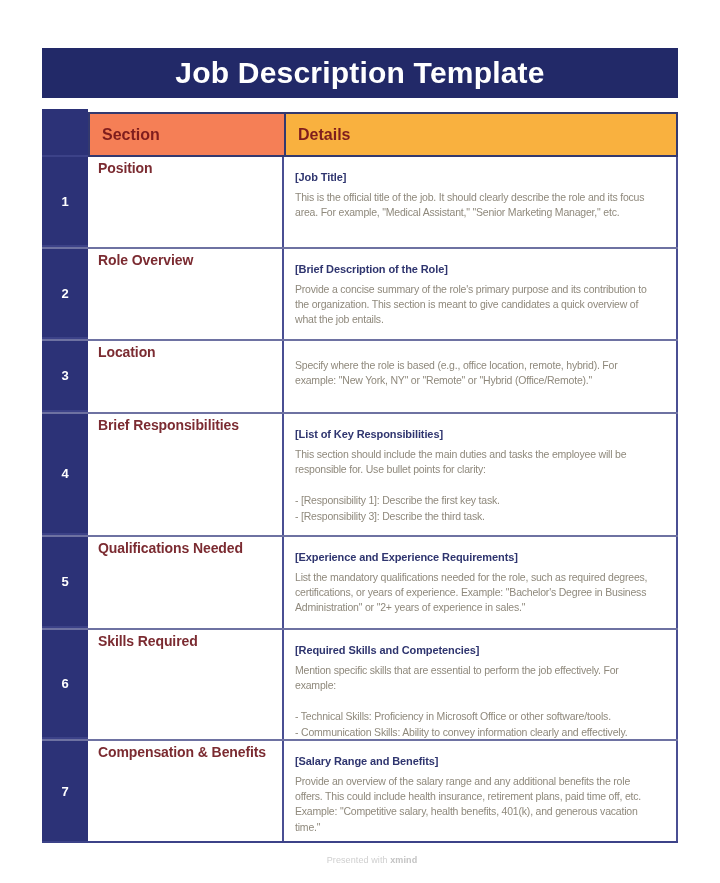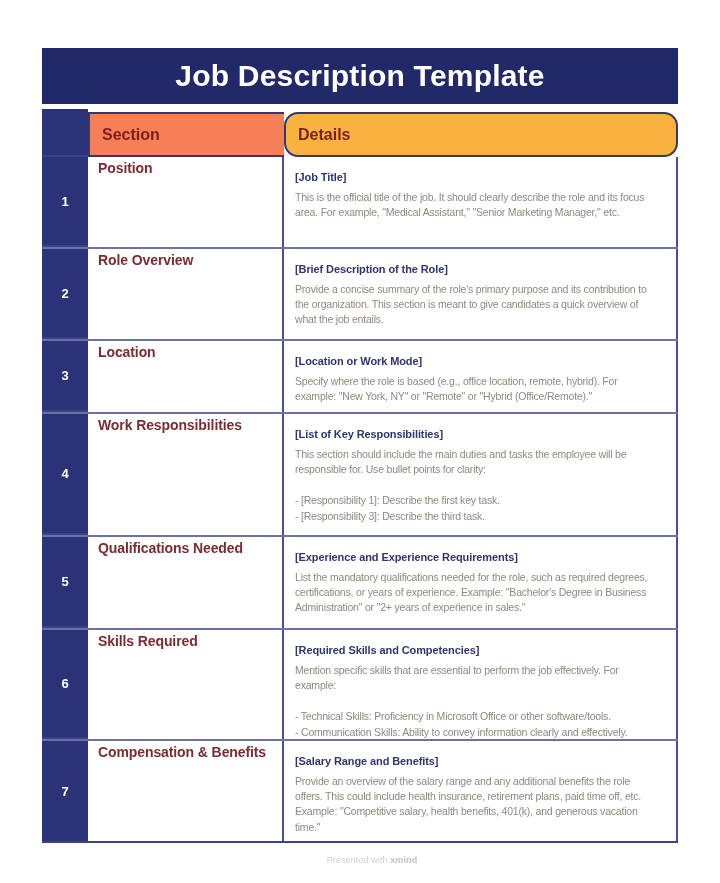--- a/index.html
+++ b/index.html
@@ -7,21 +7,21 @@
   body {
     width: 720px; height: 883px;
     font-family: "Liberation Sans", "DejaVu Sans", sans-serif;
     position: relative;
     overflow: hidden;
   }
   .page { position: relative; width: 720px; height: 883px; background: #ffffff; }
 
   
   .title-band {
-    position: absolute; left: 42px; top: 48px; width: 636px; height: 56px;
+    position: absolute; left: 42px; top: 48px; width: 636px; height: 50px;
     background: #222968;
     display: flex; align-items: center; justify-content: center;
   }
   .title-band h1 {
     color: #ffffff; font-size: 30px; font-weight: bold; letter-spacing: 0.2px;
   }
 
   
   .table {
     position: absolute; left: 42px; top: 109px; width: 636px;
@@ -42,21 +42,21 @@
   
   .header-row { height: 48px; }
   .hdr-cell {
     margin-top: 3px;
     display: flex; align-items: center;
     padding-left: 12px;
     font-weight: bold; font-size: 16px; color: #7f1d1d;
     border: 2px solid #33396f;
   }
   .section-hdr { width: 196px; flex: 0 0 196px; background: #f57f56; border-right: none; }
-  .details-hdr { flex: 1; background: #f9b13f; border-radius: 14px; }
+  .details-hdr { flex: 1; background: #f9b13f; }
 
   
   .body-row { background: #ffffff; border-bottom: 2px solid #6e72a2; }
   .body-row:last-of-type { border-bottom: 2px solid #3c4288; }
   .section-cell {
     width: 196px; flex: 0 0 196px;
     padding: 3px 8px 0 10px;
     border-right: 2px solid #4a4f93;
     color: #7b2b31; font-weight: bold; font-size: 14px; letter-spacing: -0.1px;
   }
@@ -118,31 +118,30 @@
             <p>Provide a concise summary of the role's primary purpose and its contribution to the organization. This section is meant to give candidates a quick overview of what the job entails.</p>
           </div>
 
     </div>
   </div>
 
   <div class="row body-row" style="height: 73px;">
     <div class="num-cell">3</div>
     <div class="section-cell">Location</div>
     <div class="details-cell">
-      <div class="detail-heading">[Location or Work Mode]</div>
       <div class="paras">
             <p>Specify where the role is based (e.g., office location, remote, hybrid). For example: "New York, NY" or "Remote" or "Hybrid (Office/Remote)."</p>
           </div>
 
     </div>
   </div>
 
   <div class="row body-row" style="height: 123px;">
     <div class="num-cell">4</div>
-    <div class="section-cell">Work Responsibilities</div>
+    <div class="section-cell">Brief Responsibilities</div>
     <div class="details-cell">
       <div class="detail-heading">[List of Key Responsibilities]</div>
       <div class="paras">
             <p>This section should include the main duties and tasks the employee will be responsible for. Use bullet points for clarity:</p>
           </div>
       <div class="bullets">
             <div>- [Responsibility 1]: Describe the first key task.</div>
             <div>- [Responsibility 3]: Describe the third task.</div>
           </div>
     </div>

